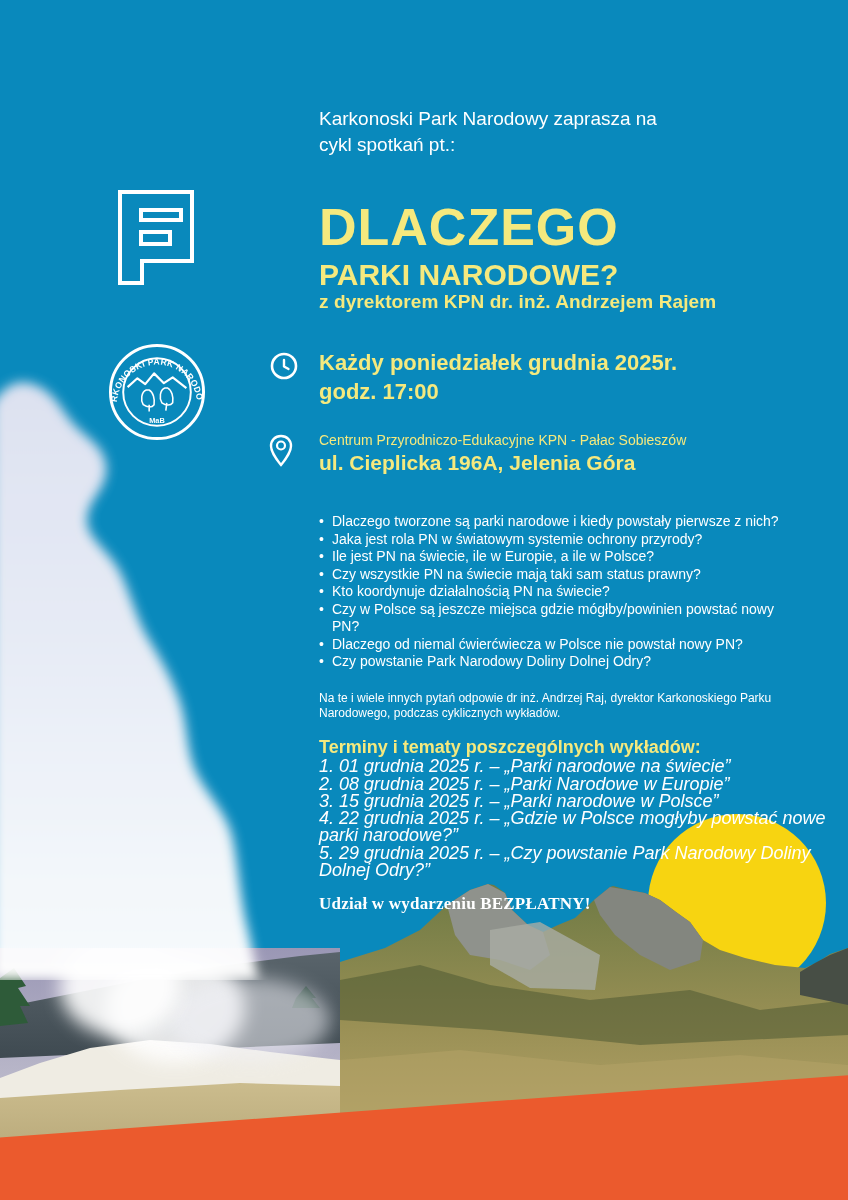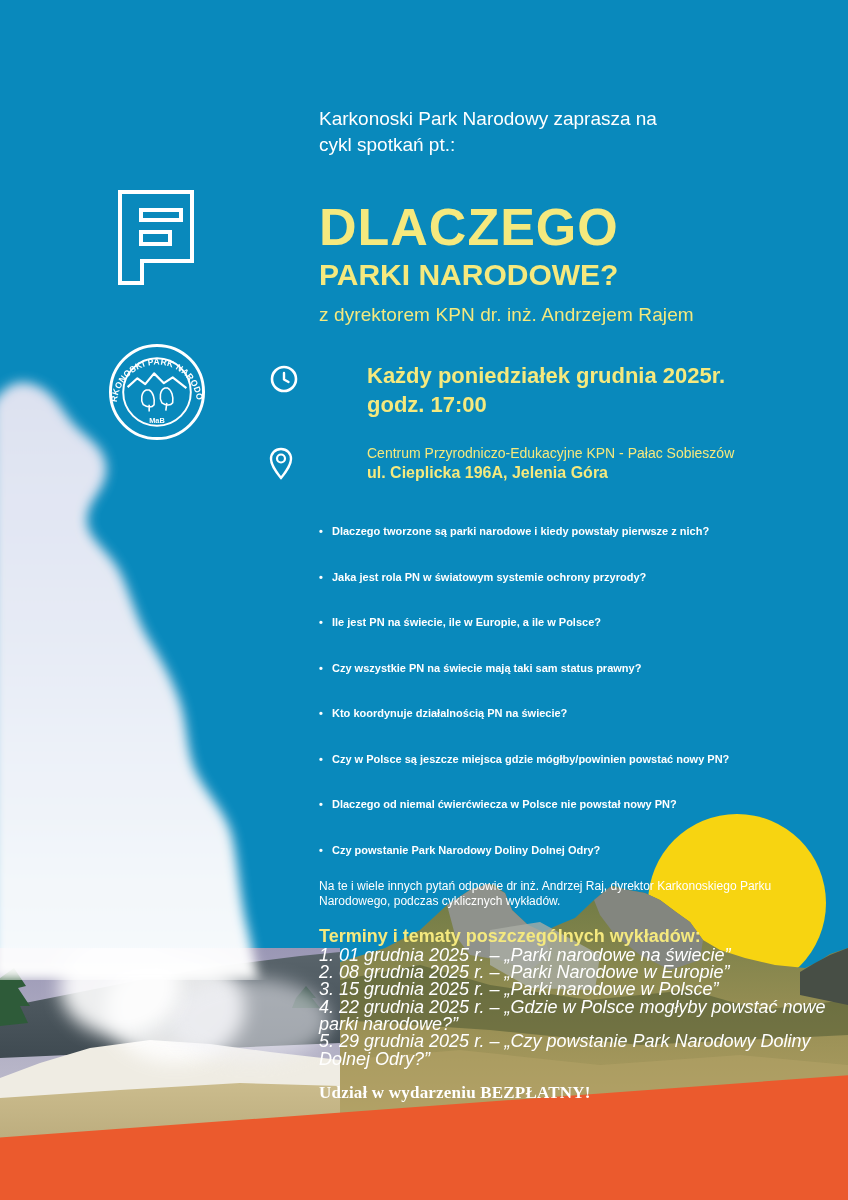--- a/index.html
+++ b/index.html
@@ -37,30 +37,30 @@
   .kpn-logo{position:absolute;left:108px;top:343px;width:98px;height:98px;z-index:5;}
   
   .content{position:absolute;left:269px;top:106px;width:560px;z-index:5;}
   .indent{padding-left:50px;}
   .intro{font-size:19px;line-height:1.35;white-space:pre-line;font-weight:400;}
   .title-main{
     margin-top:44px;font-size:52px;line-height:1.0;font-weight:800;
     letter-spacing:1px;color:var(--accent-yellow);
   }
   .title-sub{font-size:30px;line-height:1.1;font-weight:800;color:var(--accent-yellow);margin-top:5px;}
-  .title-with{font-size:19px;font-weight:400;color:var(--accent-yellow);margin-top:13px;letter-spacing:.1px;}
-  .info-row{display:flex;margin-top:36px;gap:48px;}
+  .title-with{font-size:19px;font-weight:700;color:var(--accent-yellow);margin-top:0;letter-spacing:.1px;}
+  .info-row{display:flex;margin-top:36px;}
   .info-row .icon-cell{width:50px;flex:0 0 50px;padding-top:2px;}
   .time-text{font-size:22px;line-height:1.3;font-weight:700;color:var(--accent-yellow);white-space:pre-line;}
   .loc-row{margin-top:26px;}
   .venue-name{font-size:14px;font-weight:400;color:var(--accent-yellow);}
-  .venue-address{font-size:16px;font-weight:600;color:var(--accent-yellow);margin-top:3px;}
+  .venue-address{font-size:21px;font-weight:600;color:var(--accent-yellow);margin-top:3px;}
   .questions{margin-top:38px;width:512px;}
   .question{
-    font-size:11px;line-height:17.5px;font-weight:700;position:relative;padding-left:13px;margin-top:28px;
+    font-size:14px;line-height:17.5px;font-weight:400;position:relative;padding-left:13px;
   }
   .question::before{content:"•";position:absolute;left:0;top:0;}
   .lead{margin-top:20px;width:512px;font-size:12px;line-height:1.22;font-weight:500;}
   .agenda-heading{margin-top:17px;font-size:18px;font-weight:700;color:var(--accent-yellow);}
   .agenda-item{font-size:18px;line-height:17.3px;font-weight:500;width:512px;font-style:italic;}
   .free-note{margin-top:15px;font-size:17px;font-weight:700;letter-spacing:.2px;font-family:Liberation Serif, serif;}
 </style>
 </head>
 <body>
 

